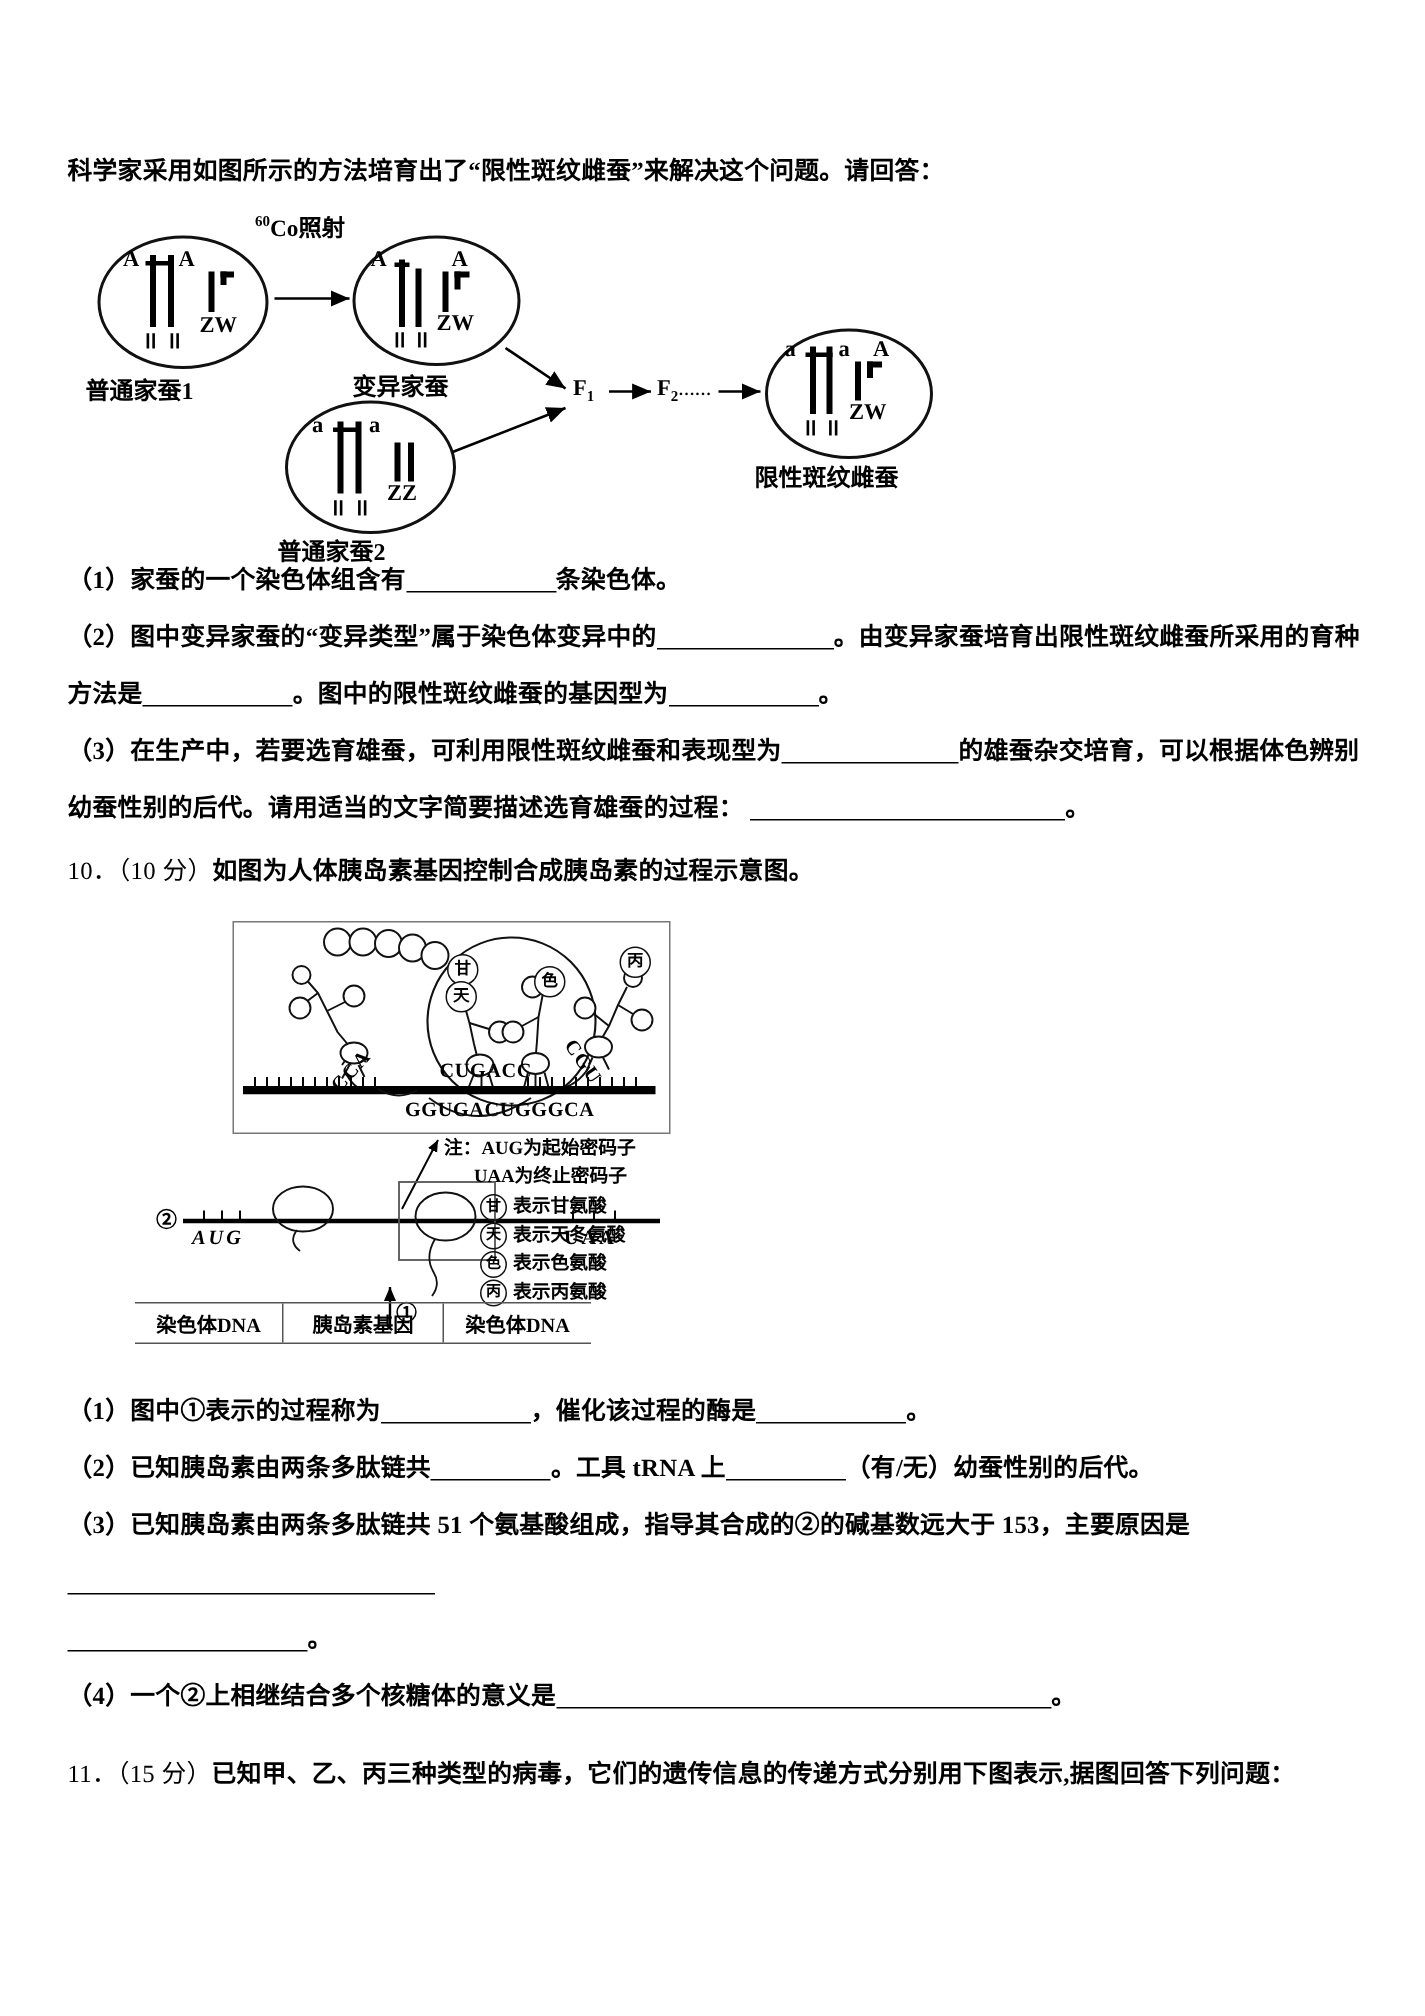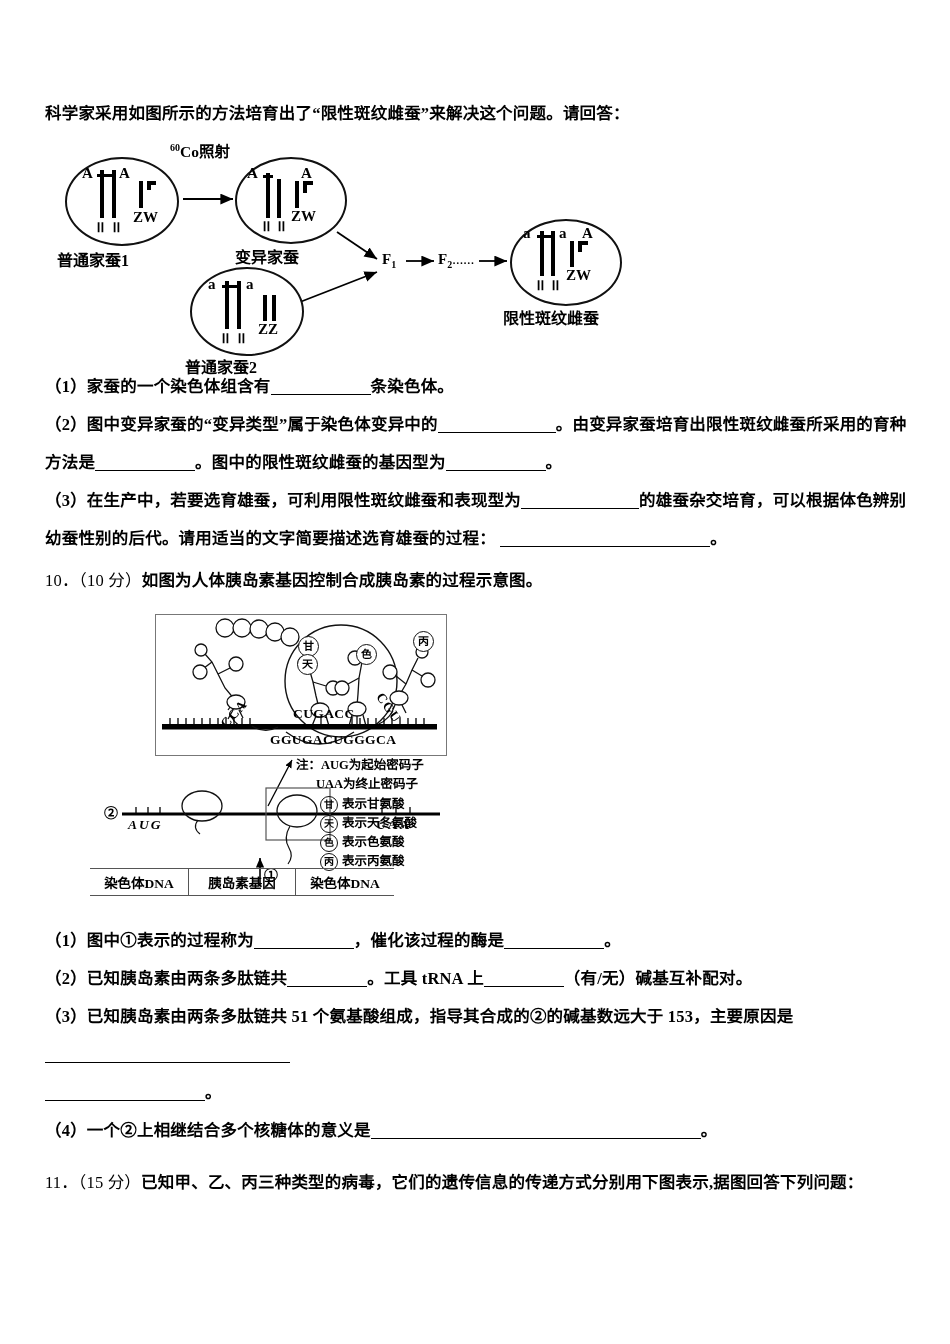--- a/index.html
+++ b/index.html
@@ -464,21 +464,21 @@
         <div class="dna-cell" style="width:92px;">胰岛素基因</div>
         <div class="dna-cell" style="width:84px;">染色体DNA</div>
       </div>
     </div>
 
     <div class="qline" style="margin-top:26px;">
       <span>（1）</span><span>图中①表示的过程称为</span><span class="blank-l"></span><span>，催化该过程的酶是</span><span class="blank-l"></span><span>。</span>
     </div>
 
     <div class="qline">
-      <span>（2）</span><span>已知胰岛素由两条多肽链共</span><span class="blank-m"></span><span>。工具 tRNA 上</span><span class="blank-m"></span><span>（有/无）碱基互补配对。</span>
+      <span>（2）</span><span>已知胰岛素由两条多肽链共</span><span class="blank-m"></span><span>。工具 tRNA 上</span><span class="blank-m"></span><span>（有/无）幼蚕性别的后代。</span>
     </div>
 
     <div class="qline">
       <span>（3）</span><span>已知胰岛素由两条多肽链共 51 个氨基酸组成，指导其合成的②的碱基数远大于 153，主要原因是</span><span class="blank-wide"></span>
     </div>
     <div class="qline">
       <span class="blank-xxl"></span><span>。</span>
     </div>
 
     <div class="qline">

